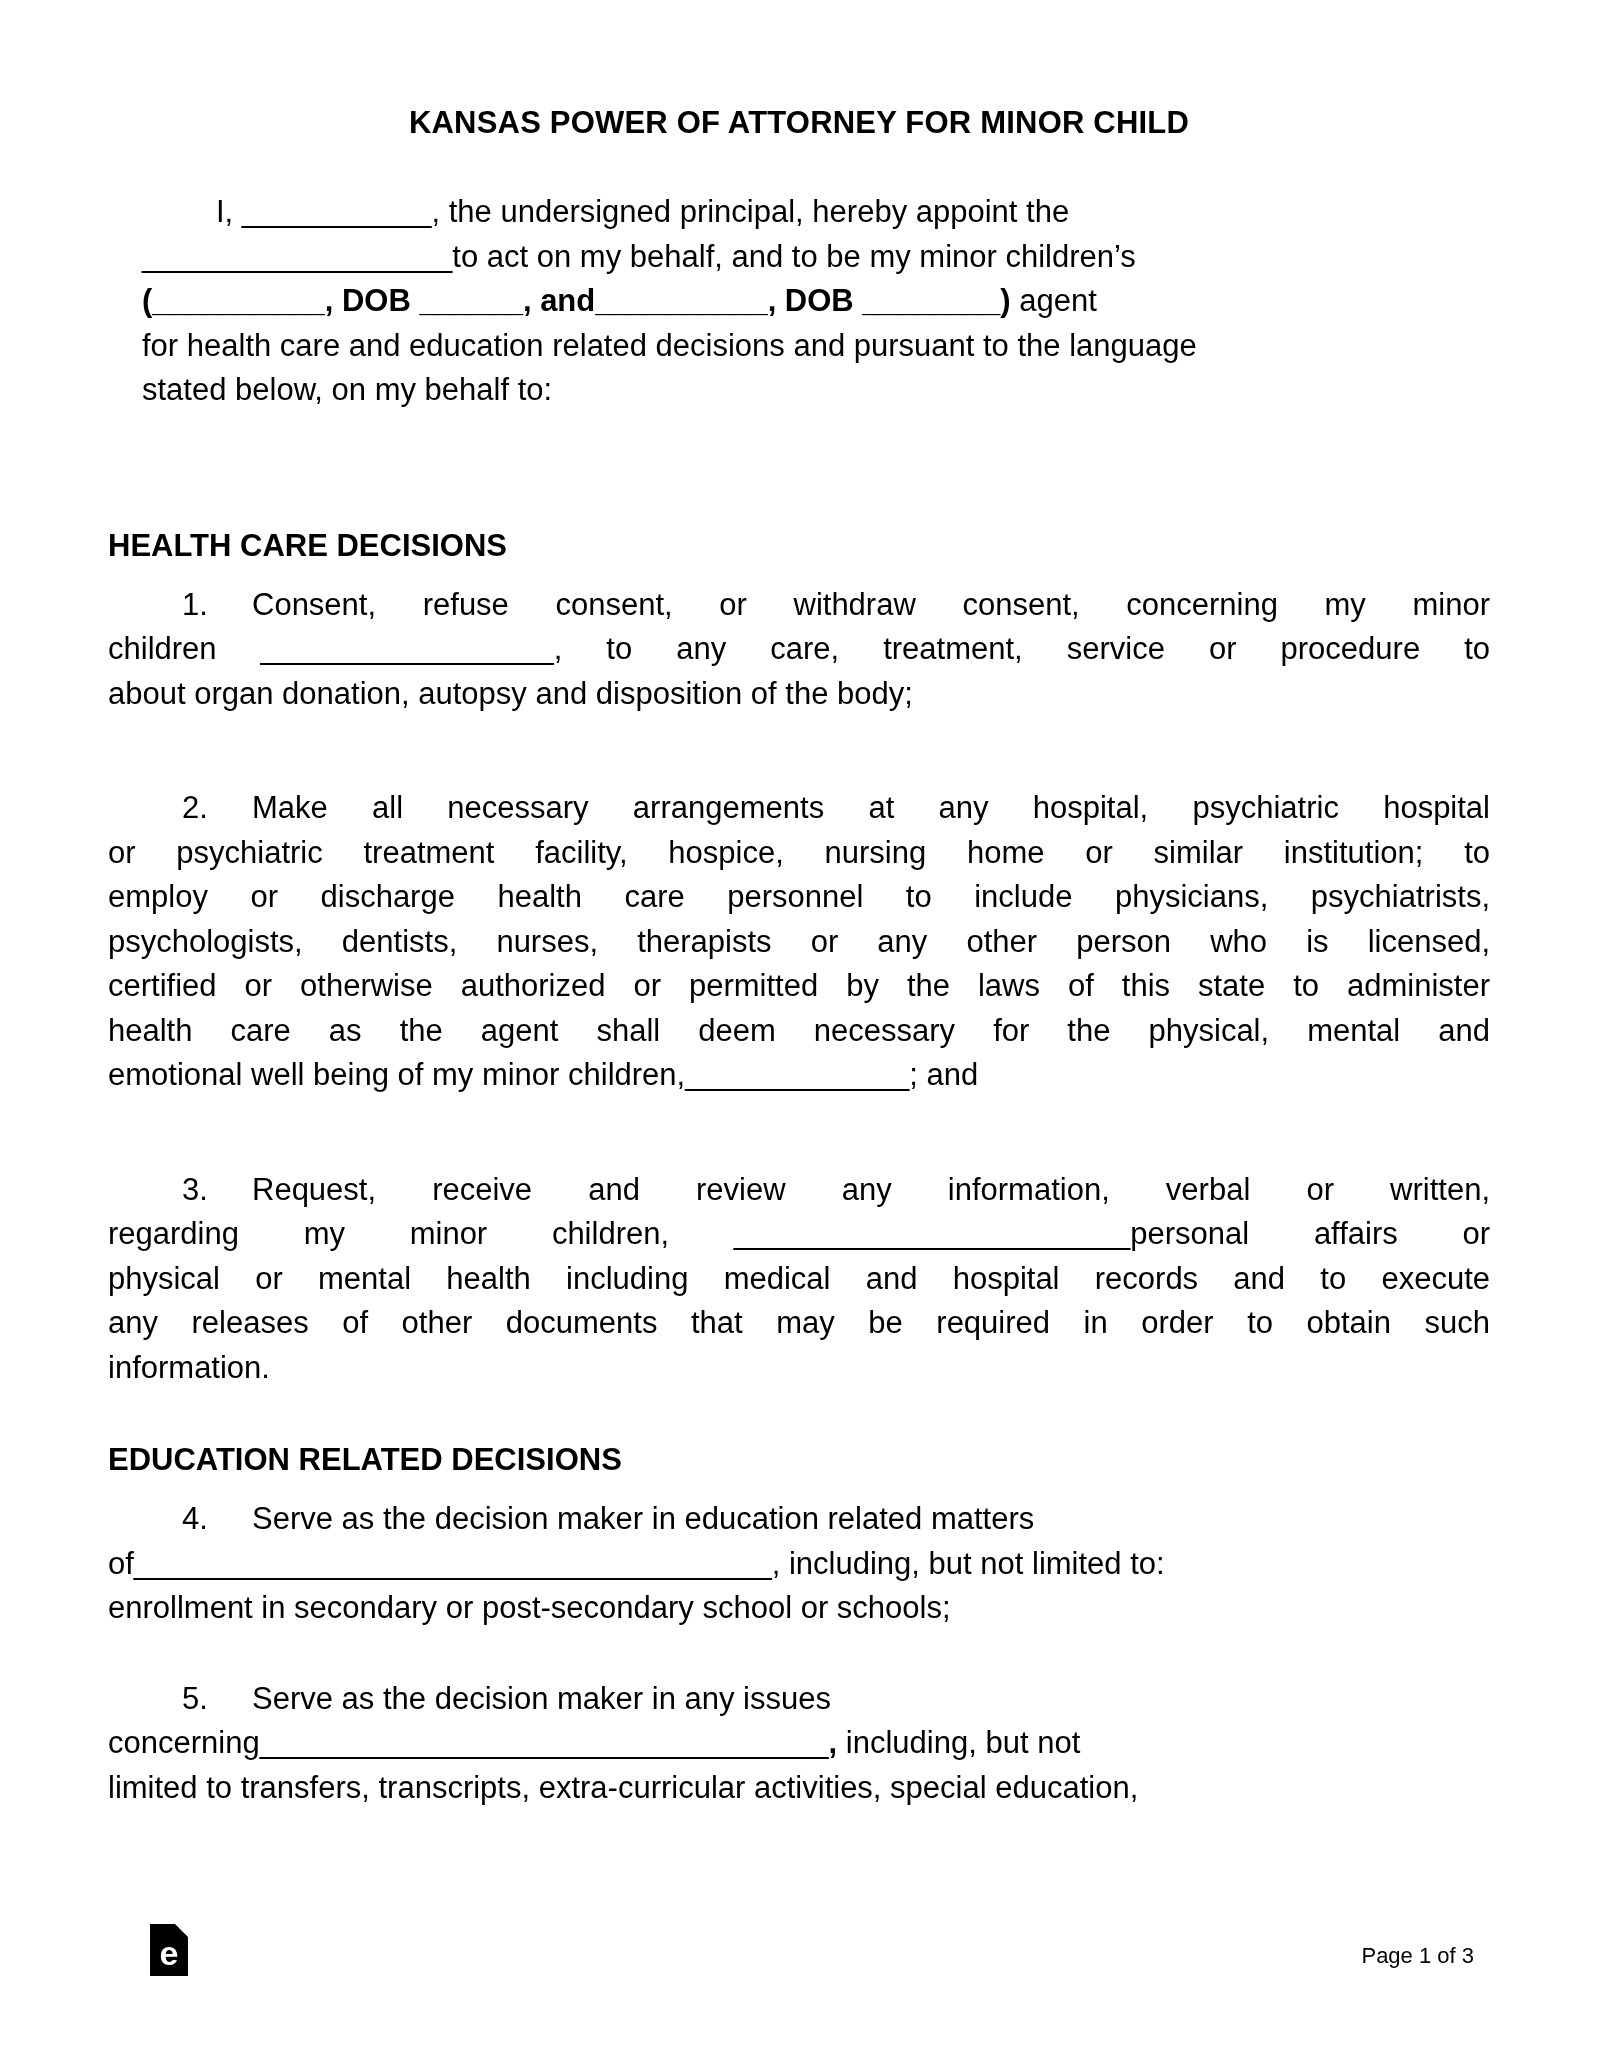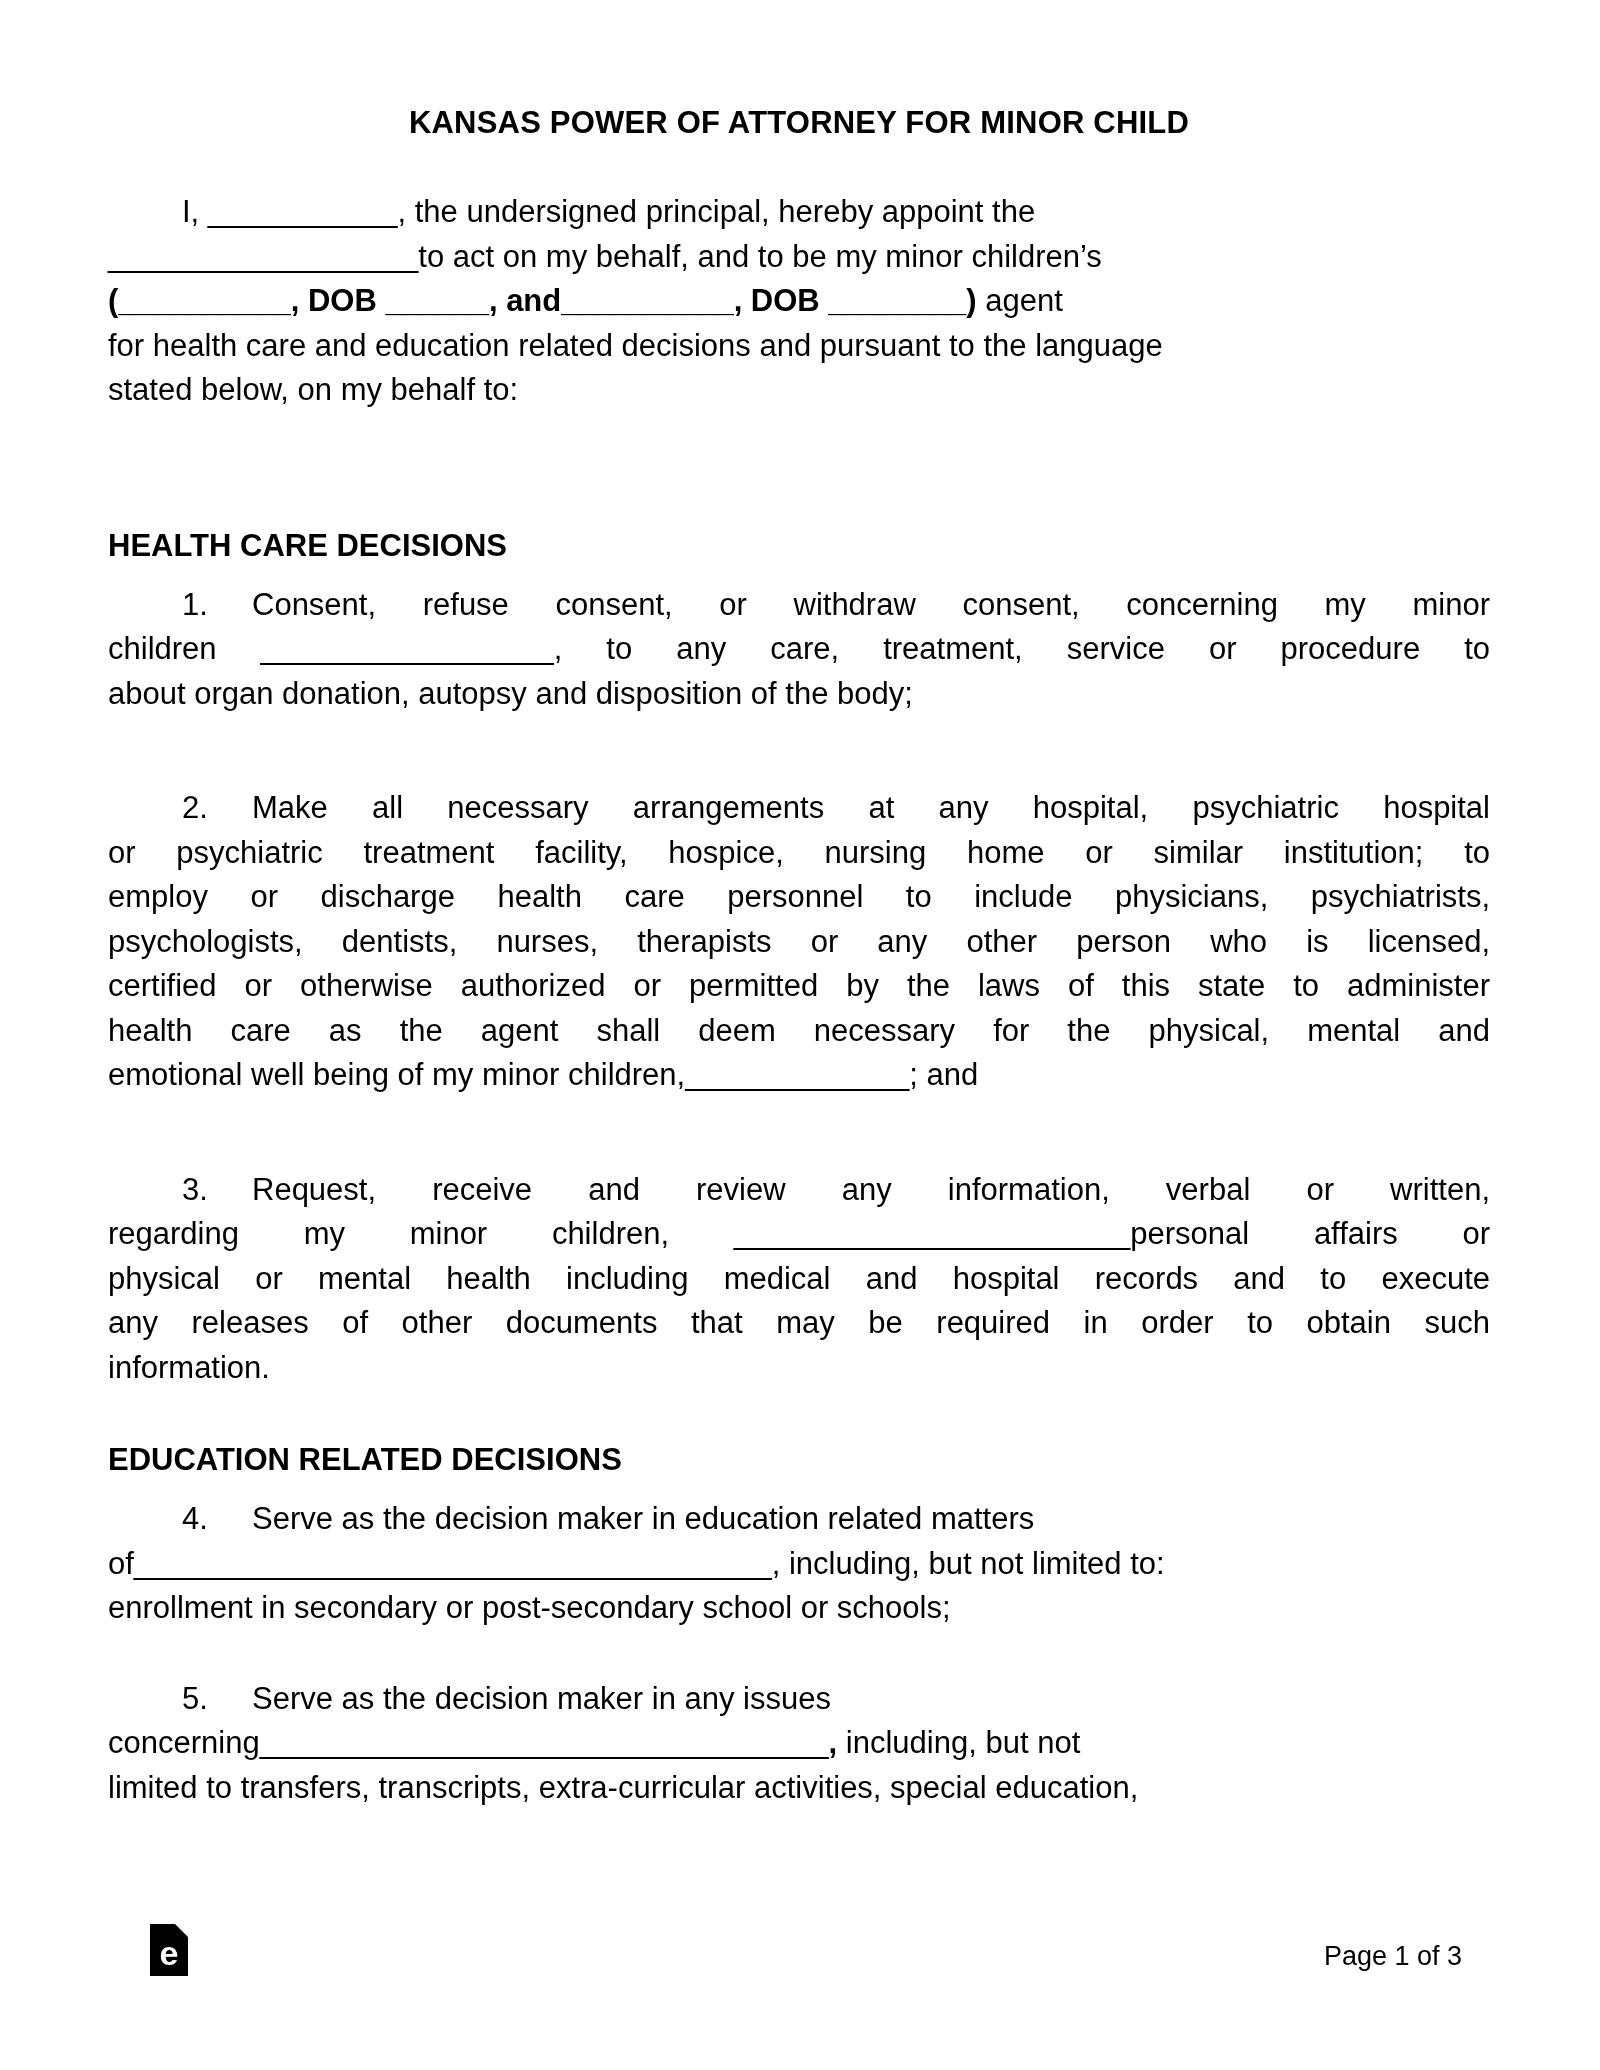--- a/index.html
+++ b/index.html
@@ -38,21 +38,21 @@
   }
   .line.just {
     text-align: justify;
     text-align-last: justify;
   }
   .line.indent { padding-left: 74px; }
   .num { display: inline-block; width: 70px; }
   .b { font-weight: bold; }
 
   
-  [data-name="intro-paragraph"] { margin-bottom: 110px; }
+  [data-name="intro-paragraph"] { margin-bottom: 110px; margin-left: 34px; }
   [data-name="health-care-decisions-heading"] { margin-bottom: 14px; }
   [data-name="item-1"] { margin-bottom: 70px; }
   [data-name="item-2"] { margin-bottom: 70px; }
   [data-name="item-3"] { margin-bottom: 47px; }
   [data-name="education-related-decisions-heading"] { margin-bottom: 14px; }
   [data-name="item-4"] { margin-bottom: 46px; }
   [data-name="item-5"] { margin-bottom: 0; }
 
   
   .logo {
@@ -85,23 +85,23 @@
     top: 12px;
     text-align: center;
     color: #ffffff;
     font-weight: bold;
     font-size: 34px;
     line-height: 34px;
     font-family: "Liberation Sans", "DejaVu Sans", sans-serif;
   }
   .page-num {
     position: absolute;
-    right: 138px;
+    right: 126px;
     top: 1938px;
-    font-size: 27px;
+    font-size: 22px;
     line-height: 36px;
   }
 </style>
 </head>
 <body>
 
 <div class="page" data-name="document-page">
   <div class="doc-title" data-name="page-title">KANSAS POWER OF ATTORNEY FOR MINOR CHILD</div>
 
   <div data-name="document-body">

